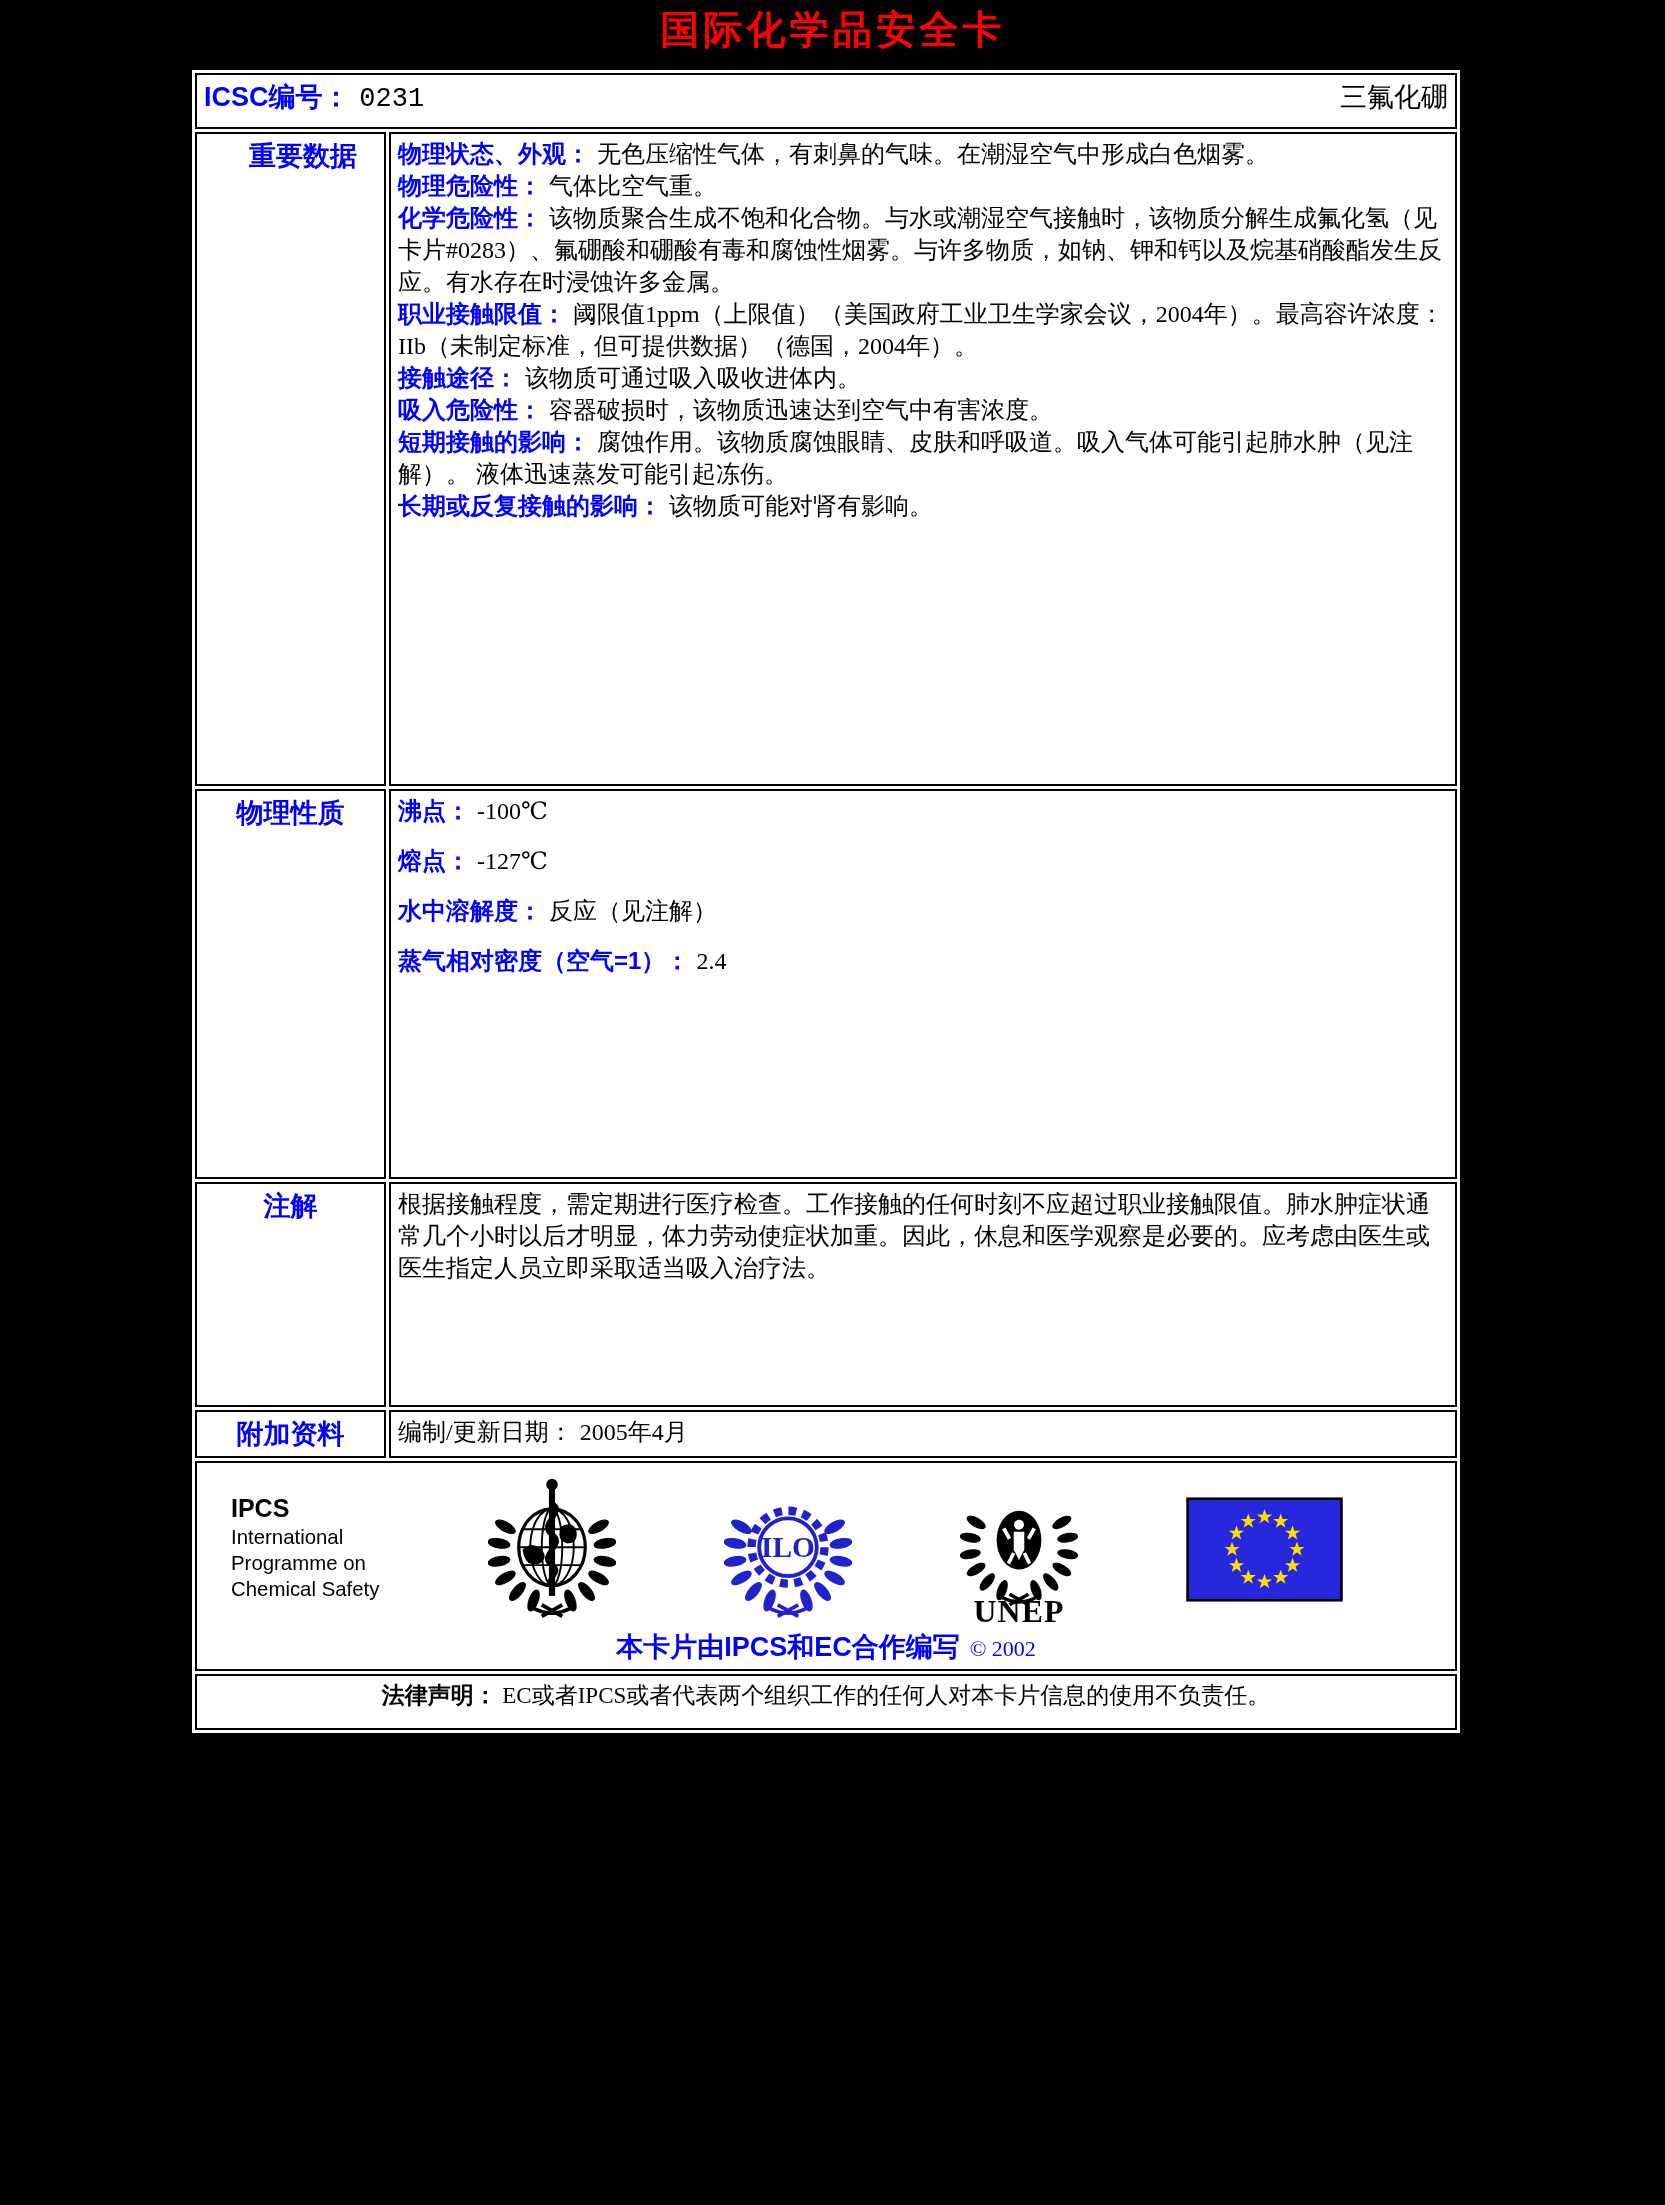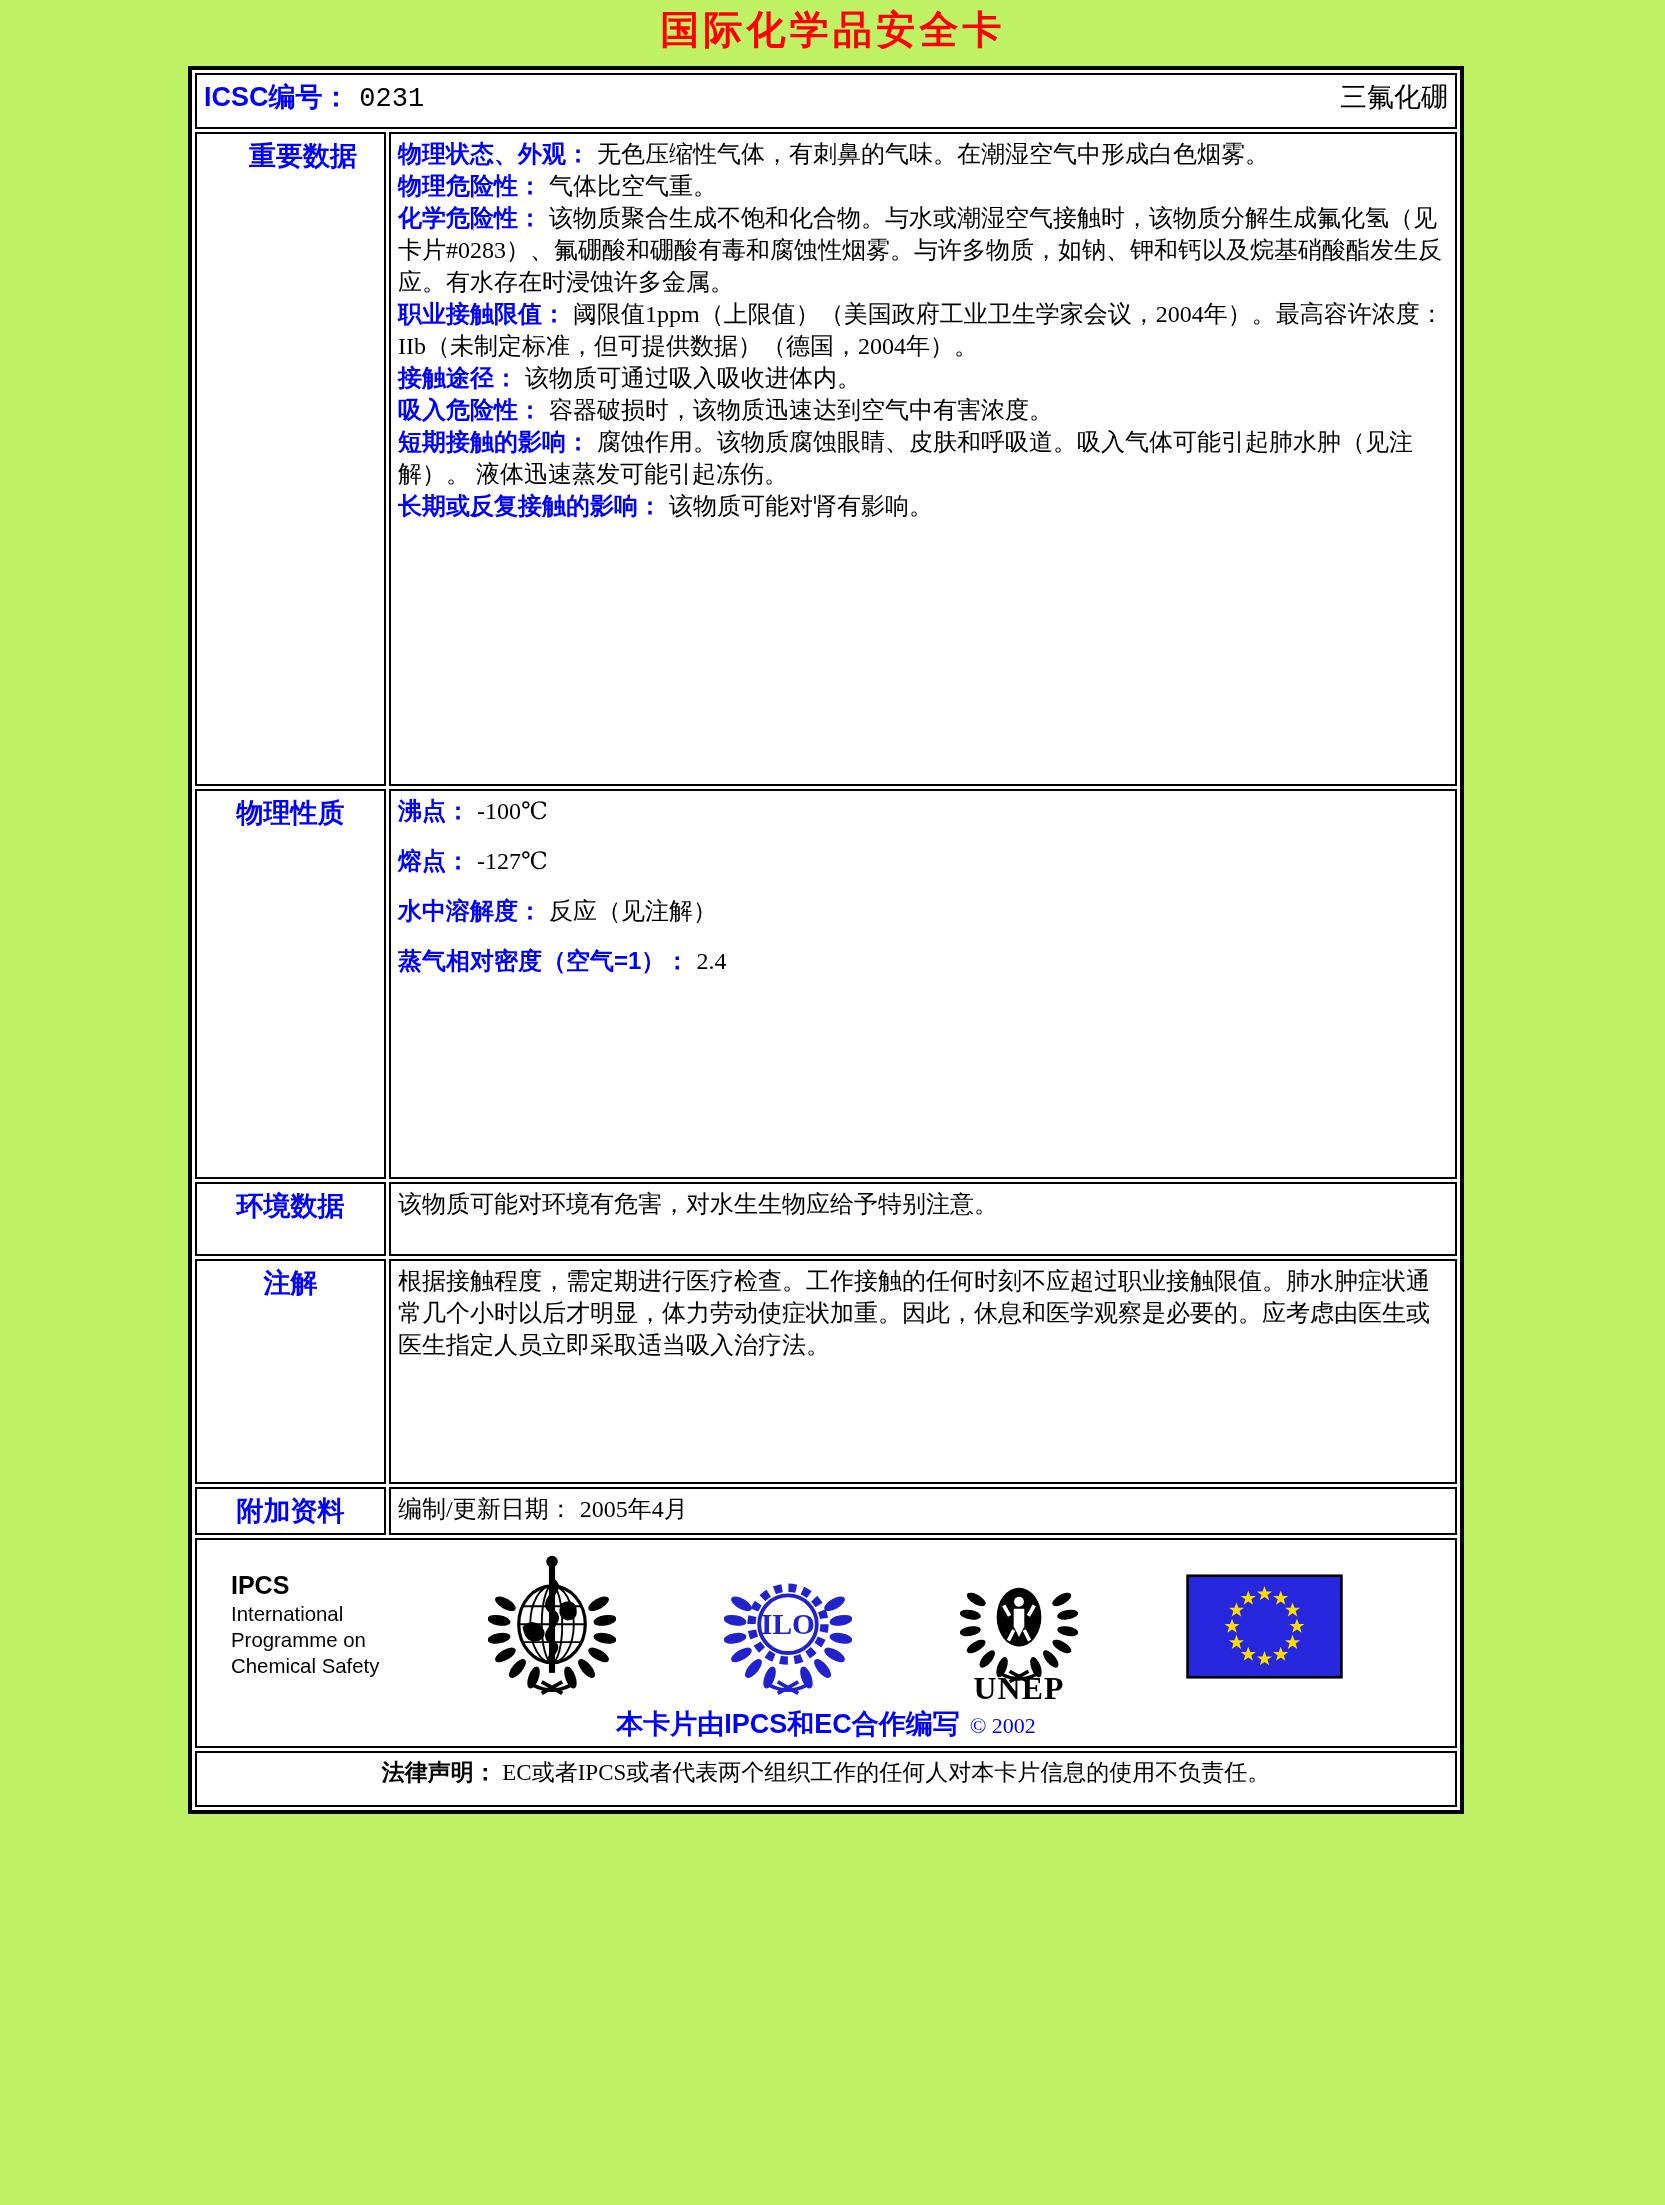--- a/index.html
+++ b/index.html
@@ -1,21 +1,21 @@
 <!DOCTYPE html>
 <html style="font-size:11.2px"><head>
 <meta charset="utf-8">
 <style>
   * { margin:0; padding:0; box-sizing:border-box; }
   html,body { background:#ffffff; }
   .page {
     position:relative;
     width:1666px;
     height:2205px;
-    background:#bef264;
+    background:#000000;
     font-family:"Liberation Serif","DejaVu Serif",serif;
     color:#000000;
     overflow:hidden;
   }
   .doc-title {
     position:absolute;
     top:2.8px; left:0;
     width:100%;
     text-align:center;
     font-family:"Liberation Serif","DejaVu Serif",serif;
@@ -181,24 +181,20 @@
     <tr>
       <td class="label-cell" style="height:390px;">物理性质</td>
       <td class="content phys">
         <div class="item"><span class="k">沸点：</span><span class="v">-100℃</span></div>
         <div class="item"><span class="k">熔点：</span><span class="v">-127℃</span></div>
         <div class="item"><span class="k">水中溶解度：</span><span class="v">反应（见注解）</span></div>
         <div class="item"><span class="k">蒸气相对密度（空气=1）：</span><span class="v">2.4</span></div>
       </td>
     </tr>
 
-    <tr>
-      <td class="label-cell" style="height:74px;">环境数据</td>
-      <td class="content">该物质可能对环境有危害，对水生生物应给予特别注意。</td>
-    </tr>
 
     <tr>
       <td class="label-cell" style="height:225px;">注解</td>
       <td class="content">根据接触程度，需定期进行医疗检查。工作接触的任何时刻不应超过职业接触限值。肺水肿症状通常几个小时以后才明显，体力劳动使症状加重。因此，休息和医学观察是必要的。应考虑由医生或医生指定人员立即采取适当吸入治疗法。</td>
     </tr>
 
     <tr>
       <td class="label-cell" style="height:39px;">附加资料</td>
       <td class="content">
         <span>编制/更新日期：</span><span style="margin-left:7px;">2005年4月</span>

